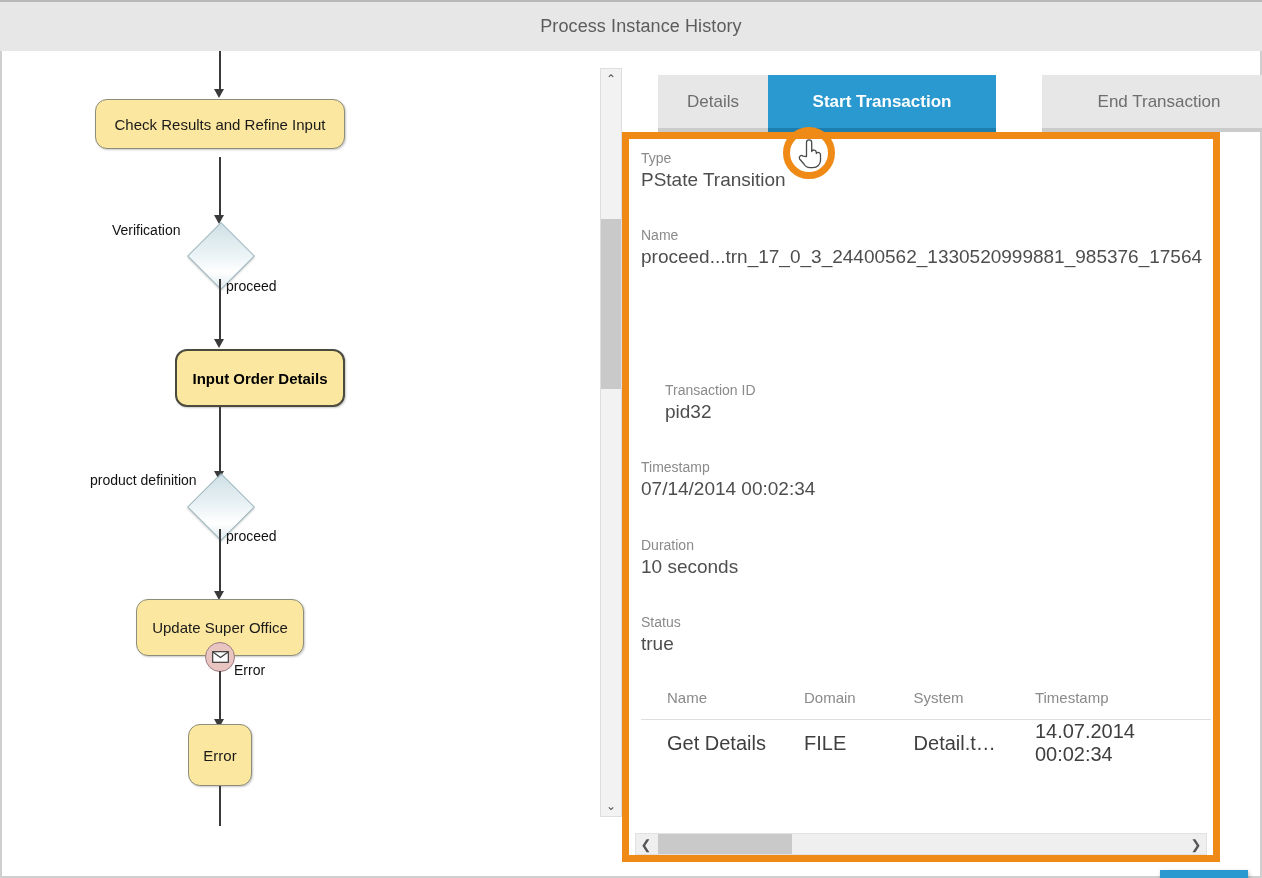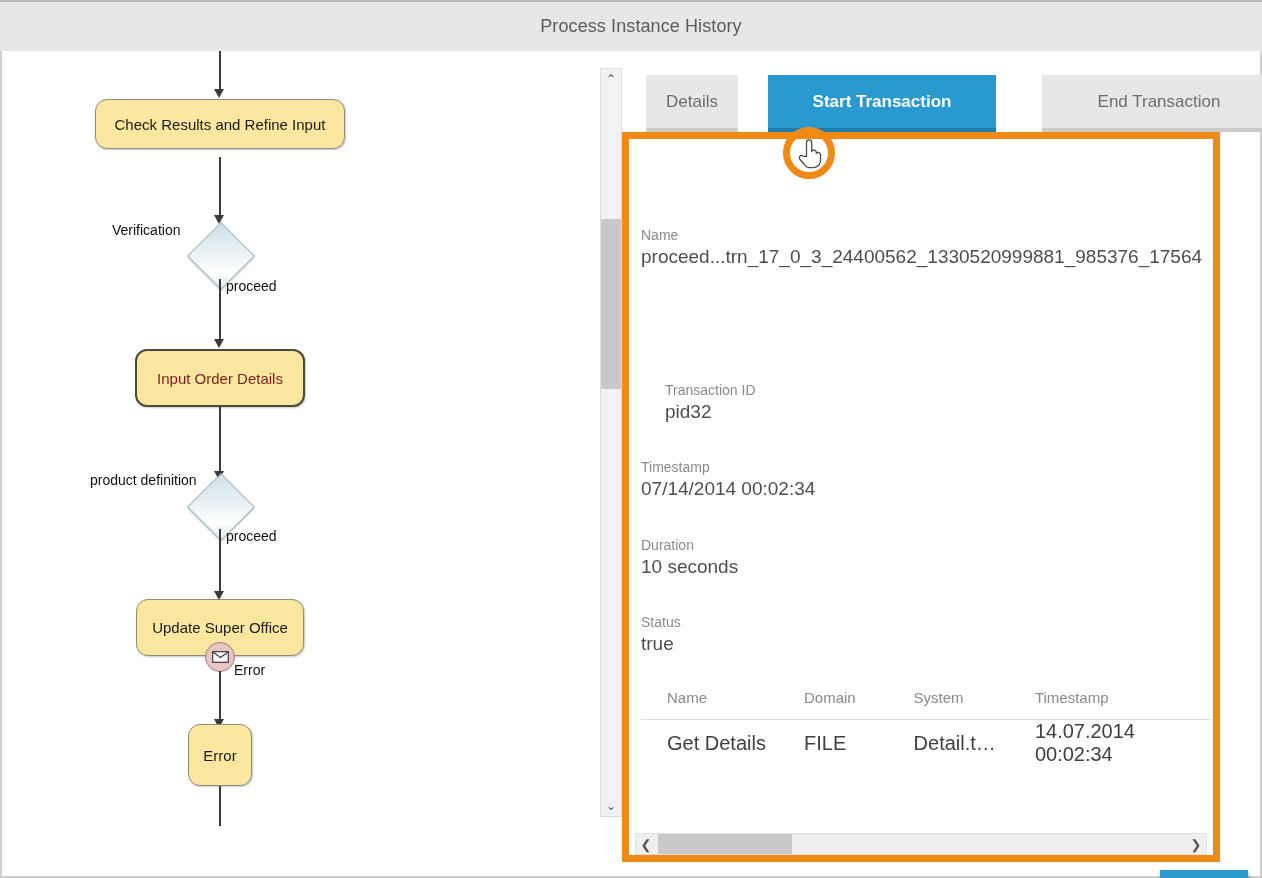--- a/index.html
+++ b/index.html
@@ -41,21 +41,21 @@
     background:#fbe79f;
     border:1.5px solid #8d8d7a;
     border-radius:12px;
     display:flex;align-items:center;justify-content:center;
     font-size:15px;color:#1a1a1a;
     box-sizing:border-box;
     box-shadow:1px 1px 2px rgba(0,0,0,.22);
   }
   .node.current{
     border:2.5px solid #4a4a3d;
-    color:#7f1d1d;font-weight:normal;
+    color:#000000;font-weight:bold;margin-left:40px;
   }
   .diamond{
     position:absolute;width:46px;height:46px;
     background:linear-gradient(135deg,#cfe0e6 0%,#e9f2f5 45%,#ffffff 75%,#dfeaee 100%);
     border:1.2px solid #9bb6c0;
     transform:rotate(45deg);
     box-shadow:1px 1px 2px rgba(0,0,0,.18);
   }
   .edge{
     position:absolute;width:1.6px;background:#3a3a3a;
@@ -100,21 +100,21 @@
     background:#e7e7e7;
     border-bottom:4px solid #cbcbcb;
     display:flex;align-items:center;justify-content:center;
     font-size:17px;color:#6e6e6e;
     box-sizing:border-box;
   }
   .tab.active{
     background:#2a99d0;color:#fff;font-weight:bold;
     border-bottom:4px solid #1d7fb0;
   }
-  .tab-details{left:0;width:92px;}
+  .tab-details{left:12px;width:110px;}
   .tab-start{left:122px;width:228px;}
   .tab-end{left:368px;width:234px;margin-left:28px;}
 
   .panel{
     position:absolute;left:620px;top:81px;width:598px;height:730px;
     border:7px solid #ef8a17;
     background:#fff;
     box-sizing:border-box;
     overflow:hidden;
   }
@@ -249,20 +249,24 @@
         <span>Start Transaction</span>
       </div>
       <div class="tab tab-end">
         <span>End Transaction</span>
       </div>
     </div>
 
     <div class="panel">
       <div class="panel-inner">
 
+        <div class="field" style="top:10px;">
+          <div class="f-label">Type</div>
+          <div class="f-value">PState Transition</div>
+        </div>
 
         <div class="field" style="top:87px;">
           <div class="f-label">Name</div>
           <div class="f-value">proceed...trn_17_0_3_24400562_1330520999881_985376_17564</div>
         </div>
 
 
         <div class="field" style="top:242px;margin-left:24px;">
           <div class="f-label">Transaction ID</div>
           <div class="f-value">pid32</div>

